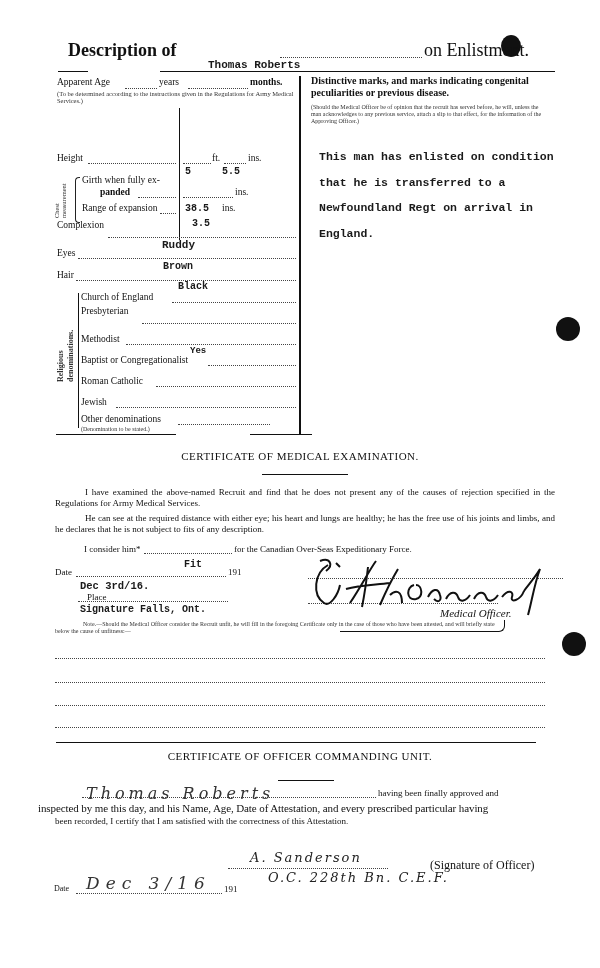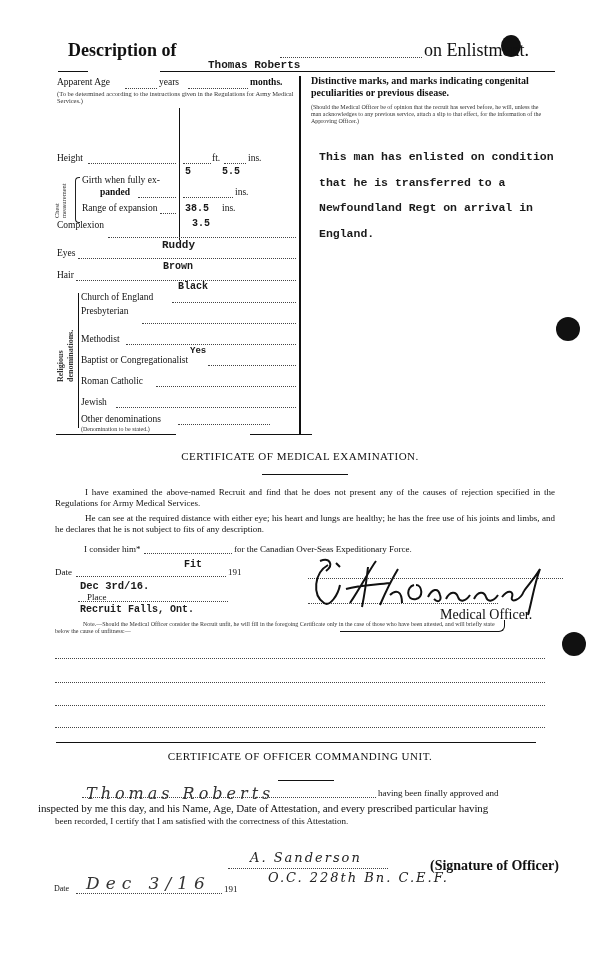--- a/index.html
+++ b/index.html
@@ -114,30 +114,30 @@
 <div class="dots" style="left:144px;top:553px;width:88px;"></div>
 <div class="abs lbl" style="left:234px;top:544px;font-size:9px;">for the Canadian Over-Seas Expeditionary Force.</div>
 
 <div class="abs lbl" style="left:55px;top:567px;font-size:9px;">Date</div>
 <div class="dots" style="left:76px;top:576px;width:150px;"></div>
 <div class="abs mono" style="left:184px;top:559px;font-size:10px;">Fit</div>
 <div class="abs lbl" style="left:228px;top:567px;font-size:9px;">191</div>
 <div class="abs mono" style="left:80px;top:580px;font-size:10.5px;">Dec 3rd/16.</div>
 <div class="abs lbl" style="left:55px;top:592px;font-size:9px;margin-left:32px;">Place</div>
 <div class="dots" style="left:78px;top:601px;width:150px;"></div>
-<div class="abs mono" style="left:80px;top:604px;font-size:10px;">Recruit Falls, Ont.</div>
+<div class="abs mono" style="left:80px;top:604px;font-size:10px;">Signature Falls, Ont.</div>
 
 <div class="dots" style="left:308px;top:578px;width:255px;"></div>
 <div class="dots" style="left:308px;top:603px;width:190px;"></div>
 <svg class="sig" style="left:310px;top:555px;" width="240" height="68" viewBox="0 0 240 68">
   <path d="M18 10 C 4 18, 2 40, 14 48 C 20 52, 28 40, 30 30 M26 8 L 30 12 M 10 6 C 20 2, 24 10, 16 16" fill="none" stroke="#111" stroke-width="2"></path>
   <path d="M40 48 C 52 30, 60 14, 66 6 M 58 12 C 56 30, 54 42, 52 52 M36 34 C 50 30, 64 30, 80 28 M 70 50 C 76 36, 82 24, 88 14 M 80 40 C 86 34, 92 36, 92 48" fill="none" stroke="#111" stroke-width="2"></path>
   <path d="M104 30 C 96 32, 96 46, 106 44 C 114 42, 112 30, 106 30 M 118 42 C 122 34, 128 32, 130 40 C 132 46, 128 48, 124 44 M 136 44 C 140 36, 146 36, 148 42 C 150 48, 156 46, 160 40 M 164 44 C 168 36, 174 36, 176 42 C 178 48, 184 46, 188 40 M 192 42 C 198 34, 204 36, 202 42 C 200 48, 210 46, 214 36 M 214 36 C 218 30, 224 24, 230 14 C 224 30, 222 46, 218 60" fill="none" stroke="#111" stroke-width="2"></path>
 </svg>
-<div class="abs lbl" style="left:440px;top:607px;font-size:14px;">Medical Officer.</div>
+<div class="abs lbl" style="left:440px;top:607px;font-size:11px;font-style:italic;">Medical Officer.</div>
 
 <div class="abs small" style="left:55px;top:621px;width:450px;font-size:6px;line-height:7px;text-indent:28px;">Note.—Should the Medical Officer consider the Recruit unfit, he will fill in the foregoing Certificate only in the case of those who have been attested, and will briefly state below the cause of unfitness:—</div>
 <div class="abs" style="left:340px;top:620px;width:165px;height:12px;border-right:1.5px solid #111;border-bottom:1.5px solid #111;border-radius:0 0 6px 0;"></div>
 
 <div class="dots" style="left:55px;top:658px;width:490px;"></div>
 <div class="dots" style="left:55px;top:682px;width:490px;"></div>
 <div class="dots" style="left:55px;top:705px;width:490px;"></div>
 <div class="dots" style="left:55px;top:727px;width:490px;"></div>
 <div class="hline" style="left:56px;top:742px;width:480px;"></div>
 
@@ -145,19 +145,19 @@
 <div class="hline" style="left:278px;top:780px;width:56px;"></div>
 
 <div class="dots" style="left:82px;top:797px;width:294px;"></div>
 <div class="abs script" style="left:86px;top:784px;font-size:16px;letter-spacing:4px;color:#333;">Thomas Roberts</div>
 <div class="abs serif" style="left:378px;top:788px;font-size:9px;">having been finally approved and</div>
 <div class="abs serif" style="left:38px;top:802px;width:500px;font-size:11px;white-space:nowrap;letter-spacing:-0.1px;">inspected by me this day, and his Name, Age, Date of Attestation, and every prescribed particular having</div>
 <div class="abs serif" style="left:55px;top:816px;font-size:9px;">been recorded, I certify that I am satisfied with the correctness of this Attestation.</div>
 
 <div class="dots" style="left:228px;top:868px;width:160px;"></div>
 <div class="abs script" style="left:250px;top:850px;font-size:13px;letter-spacing:2px;">A. Sanderson</div>
-<div class="abs lbl" style="left:430px;top:858px;font-size:14px;font-weight:bold;">(Signature of Officer)</div>
+<div class="abs lbl" style="left:430px;top:858px;font-size:12px;">(Signature of Officer)</div>
 <div class="abs script" style="left:268px;top:870px;font-size:13px;letter-spacing:2px;">O.C. 228th Bn. C.E.F.</div>
 
 <div class="abs lbl" style="left:54px;top:884px;font-size:8px;">Date</div>
 <div class="dots" style="left:76px;top:893px;width:146px;"></div>
 <div class="abs script" style="left:86px;top:873px;font-size:17px;letter-spacing:6px;color:#333;">Dec 3/16</div>
 <div class="abs lbl" style="left:224px;top:884px;font-size:9px;">191</div>
 
 </body></html>

